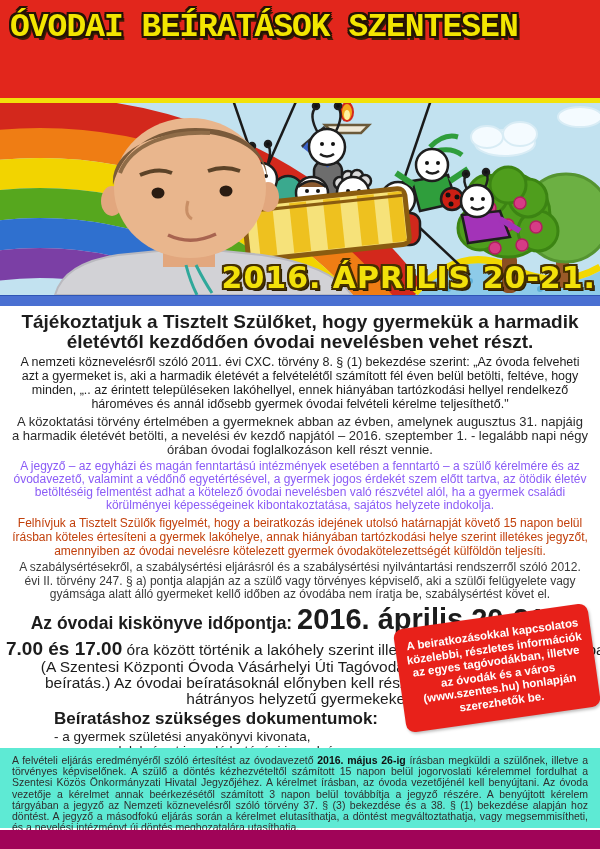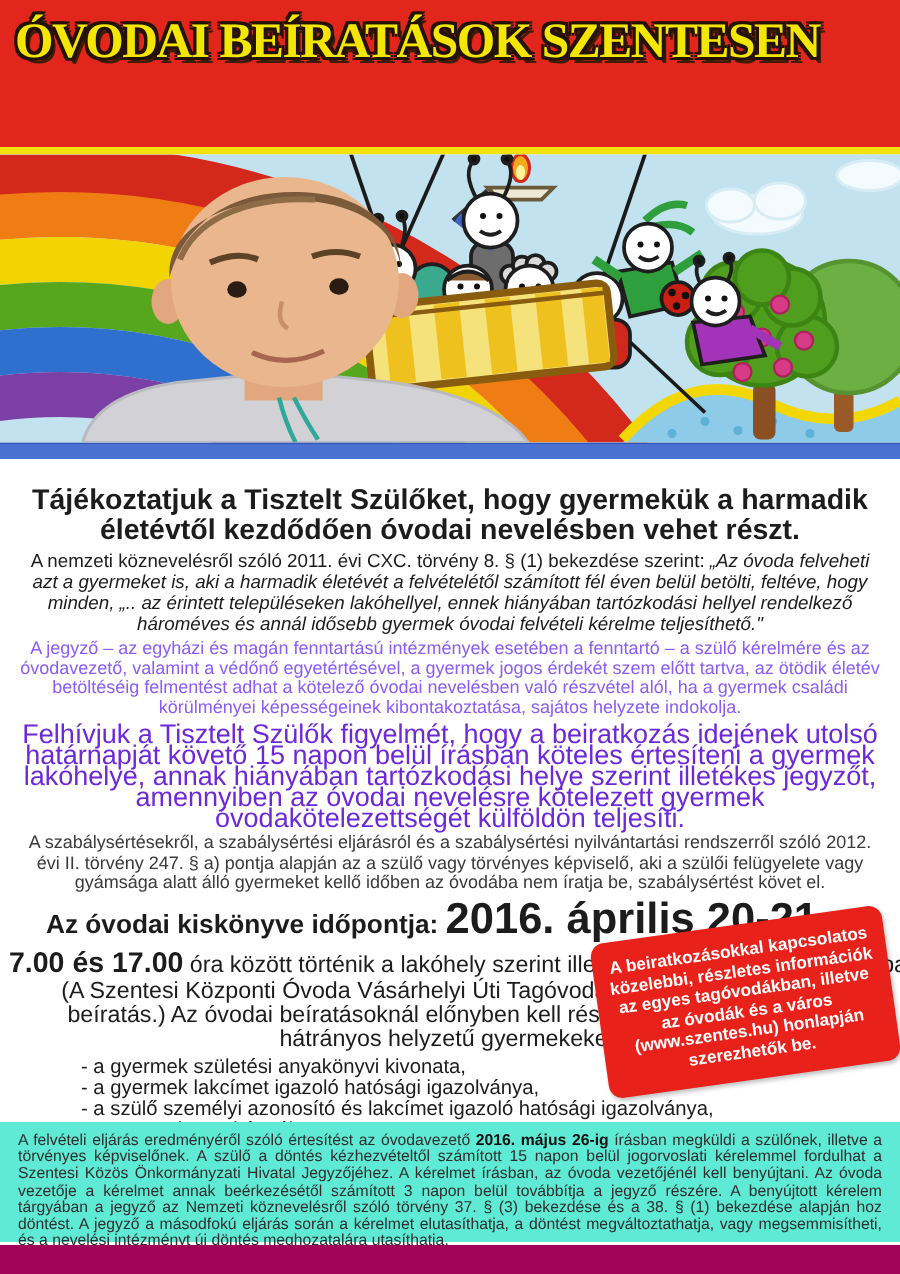--- a/index.html
+++ b/index.html
@@ -8,21 +8,21 @@
     background:#ffffff;overflow:hidden;
     font-family:"Liberation Sans","DejaVu Sans",sans-serif;
     color:#1c1c1c;
   }
   
   .header{
     height:98px;background:#e2261c;box-sizing:border-box;
     padding:6px 8px 0 10px;overflow:hidden;
   }
   .title{
-    font-family:Liberation Serif, serif;
+    font-family:Liberation Mono, monospace;
     font-weight:800;font-size:33px;letter-spacing:-1px;line-height:1.35;
     color:#f3e600;white-space:nowrap;
     text-shadow:-2px -2px 0 #241305,2px -2px 0 #241305,-2px 2px 0 #241305,
                  2px 2px 0 #241305,0 -2px 0 #241305,0 2px 0 #241305,
                 -2px 0 0 #241305,2px 0 0 #241305,3px 4px 0 #3c1d05;
   }
   .subtitle{
     font-family:"DejaVu Sans","Liberation Sans",sans-serif;
     font-weight:800;font-size:27px;letter-spacing:0;line-height:1.1;
     color:#ffffff;white-space:nowrap;margin-top:1px;
@@ -38,28 +38,28 @@
     position:absolute;right:4px;bottom:0;z-index:5;white-space:nowrap;
     font-family:"DejaVu Sans","Liberation Sans",sans-serif;
     font-weight:800;font-size:30px;letter-spacing:1px;color:#f2e10a;
     text-shadow:-2px -2px 0 #453000,2px -2px 0 #453000,-2px 2px 0 #453000,
                  2px 2px 0 #453000,0 -2px 0 #453000,0 2px 0 #453000,
                 -2px 0 0 #453000,2px 0 0 #453000,3px 3px 0 #2e1f00;
   }
   .blue-bar{height:10px;background:#4a70d2;border-top:1px solid #2f55b5;}
   
   .content{padding:0 6px;}
-  .intro-heading{margin:18px auto 0;width:96%;text-align:center;
+  .intro-heading{margin:6px auto 0;width:96%;text-align:center;
     font-weight:bold;font-size:19px;line-height:20px;}
   .p{text-align:center;margin:3px auto 0;width:98%;}
   .p1{font-size:12.5px;line-height:14px;margin-top:3px;}
-  .p1 .quote{font-style:italic;margin-top:25px;}
+  .p1 .quote{margin-top:25px;}
   .p2{font-size:13px;line-height:14px;margin-top:4px;color:#2b2b2b;}
   .p3{font-size:12px;line-height:13px;margin-top:3px;color:#8b5cf6;}
-  .p4{font-size:18px;line-height:14px;margin-top:4px;color:#6d28d9;}
+  .p4{font-size:12px;line-height:14px;margin-top:4px;color:#c2410c;}
   .p5{font-size:12px;line-height:13.5px;margin-top:3px;color:#3a3a3a;}
   .schedule-line{ text-align:center;margin-top:2px;line-height:30px;white-space:nowrap;}
   .schedule-label{font-weight:bold;font-size:17.5px;}
   .schedule-date-big{font-weight:bold;font-size:29px;}
   .schedule-date-suffix{font-weight:bold;font-size:16px;}
   .time-line{text-align:center;line-height:19px;white-space:nowrap;}
   .time-big{font-size:19px;font-weight:bold;}
   .time-rest{font-size:15.5px;}
   .schedule-note{text-align:center;font-size:15.5px;line-height:16px;margin:0 auto;width:92%;}
   
@@ -278,41 +278,44 @@
         <path d="M113,82 C108,18 262,10 267,76 C268,52 246,30 212,26 C160,20 124,42 113,82 Z" fill="#7a5a3a"></path>
         <path d="M120,70 C132,40 170,28 210,30" fill="none" stroke="#8f6c48" stroke-width="4"></path>
         <path d="M140,72 Q158,64 172,70" fill="none" stroke="#5c4328" stroke-width="4"></path>
         <path d="M208,68 Q224,62 240,68" fill="none" stroke="#5c4328" stroke-width="4"></path>
         <ellipse cx="158" cy="90" rx="6.5" ry="5.5" fill="#2a1c12"></ellipse>
         <ellipse cx="226" cy="88" rx="6.5" ry="5.5" fill="#2a1c12"></ellipse>
         <path d="M188,98 Q184,112 192,116" fill="none" stroke="#c98f66" stroke-width="3"></path>
         <path d="M168,132 Q191,143 216,131" fill="none" stroke="#a86450" stroke-width="3.5"></path>
       </g>
     </svg>
+    <div class="hero-date">2016. ÁPRILIS 20-21.</div>
   </div>
   <div class="blue-bar"></div>
 
   <div class="content">
     <div class="intro-heading">Tájékoztatjuk a Tisztelt Szülőket, hogy gyermekük a harmadik életévtől kezdődően óvodai nevelésben vehet részt.</div>
 
     <p class="p p1"><span>A nemzeti köznevelésről szóló 2011. évi CXC. törvény 8. § (1) bekezdése szerint: </span><span class="quote">„Az óvoda felveheti azt a gyermeket is, aki a harmadik életévét a felvételétől számított fél éven belül betölti, feltéve, hogy minden, „.. az érintett településeken lakóhellyel, ennek hiányában tartózkodási hellyel rendelkező hároméves és annál idősebb gyermek óvodai felvételi kérelme teljesíthető."</span></p>
 
+    <p class="p p2">A közoktatási törvény értelmében a gyermeknek abban az évben, amelynek augusztus 31. napjáig a harmadik életévét betölti, a nevelési év kezdő napjától – 2016. szeptember 1. - legalább napi négy órában óvodai foglalkozáson kell részt vennie.</p>
     <p class="p p3">A jegyző – az egyházi és magán fenntartású intézmények esetében a fenntartó – a szülő kérelmére és az óvodavezető, valamint a védőnő egyetértésével, a gyermek jogos érdekét szem előtt tartva, az ötödik életév betöltéséig felmentést adhat a kötelező óvodai nevelésben való részvétel alól, ha a gyermek családi körülményei képességeinek kibontakoztatása, sajátos helyzete indokolja.</p>
     <p class="p p4">Felhívjuk a Tisztelt Szülők figyelmét, hogy a beiratkozás idejének utolsó határnapját követő 15 napon belül írásban köteles értesíteni a gyermek lakóhelye, annak hiányában tartózkodási helye szerint illetékes jegyzőt, amennyiben az óvodai nevelésre kötelezett gyermek óvodakötelezettségét külföldön teljesíti.</p>
     <p class="p p5">A szabálysértésekről, a szabálysértési eljárásról és a szabálysértési nyilvántartási rendszerről szóló 2012. évi II. törvény 247. § a) pontja alapján az a szülő vagy törvényes képviselő, aki a szülői felügyelete vagy gyámsága alatt álló gyermeket kellő időben az óvodába nem íratja be, szabálysértést követ el.</p>
 
     <div class="schedule-line">
       <span class="schedule-label">Az óvodai kiskönyve időpontja: </span><span class="schedule-date-big">2016. április 20-21</span><span class="schedule-date-suffix">-én</span>
     </div>
     <div class="time-line">
       <span class="time-big">7.00 és 17.00</span><span class="time-rest"> óra között történik  a lakóhely szerint illetékes vagy választott óvodában.</span>
     </div>
     <p class="schedule-note">(A Szentesi Központi Óvoda Vásárhelyi Úti Tagóvodájában nem lesz óvodai beíratás.) Az óvodai beíratásoknál előnyben kell részesíteni a halmozottan hátrányos helyzetű gyermekeket.</p>
 
     <div class="docs">
+      <div class="docs-heading">Beíratáshoz szükséges dokumentumok:</div>
       <ul class="docs-list">
         <li>- a gyermek születési anyakönyvi kivonata,</li>
         <li>- a gyermek lakcímet igazoló hatósági igazolványa,</li>
         <li>- a szülő személyi azonosító és lakcímet igazoló hatósági igazolványa,</li>
         <li>- a gyermek TAJ kártyája,</li>
         <li>- a gyermek oltási kiskönyve</li>
         <li>- gyermekvédelmi kedvezményről szóló határozat (amennyiben van ilyen)</li>
         <li>- a gyermek halmozottan hátrányos helyzete esetén az ezt igazoló szülői nyilatkozata</li>
         <li>- a sajátos nevelési igényű gyermekek felvételéhez a szakértői és rehabilitációs bizottság javaslata.</li>
       </ul>

